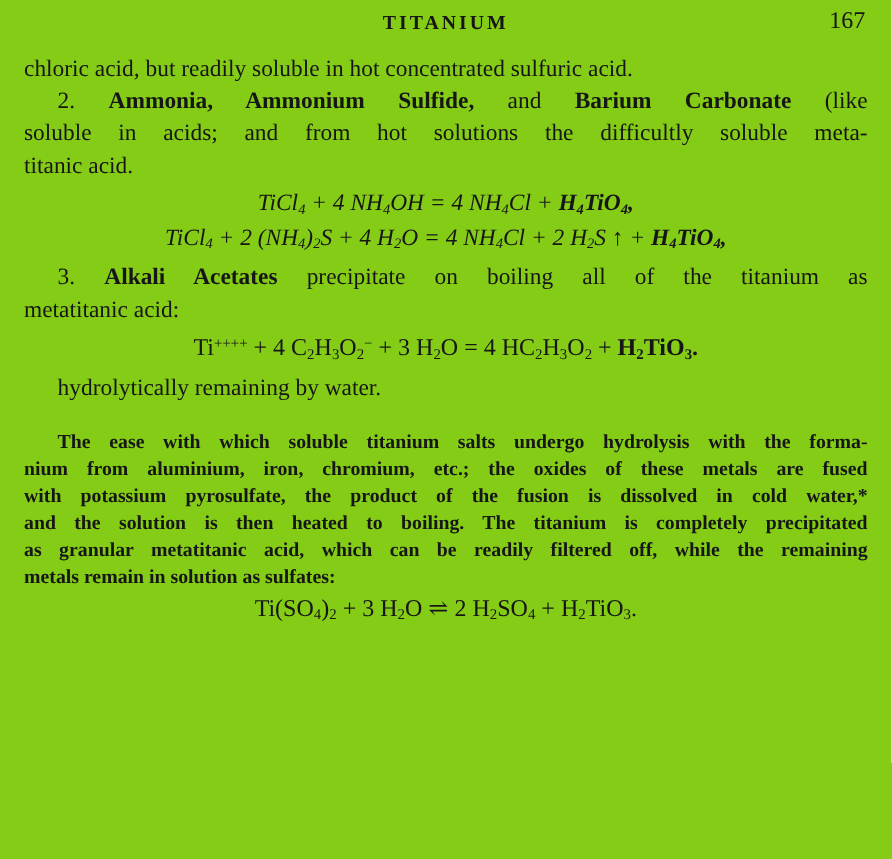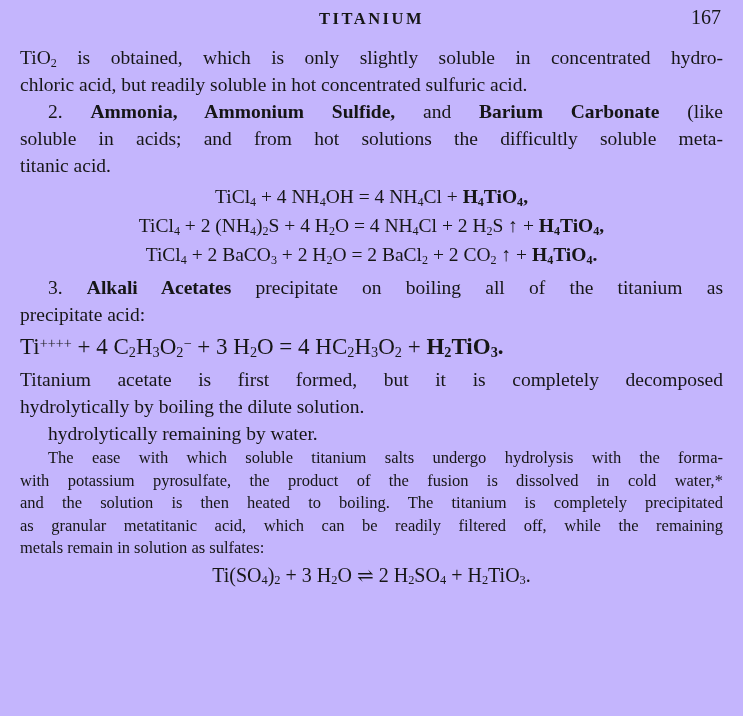--- a/index.html
+++ b/index.html
@@ -5,21 +5,21 @@
   html, body {
     margin: 0;
     padding: 0;
     background: #ffffff;
   }
   .page {
     width: 743px;
     height: 716px;
     box-sizing: border-box;
     padding: 6px 20px 0 20px;
-    background: #c4b5fd;
+    background: #84cc16;
     color: #161616;
     font-family: "Liberation Serif", "DejaVu Serif", "DejaVu Sans", serif;
     overflow: hidden;
   }
   .hdr {
     position: relative;
     height: 26px;
     margin-bottom: 12px;
   }
   .hdr-title {
@@ -37,29 +37,33 @@
   }
   .paragraph {
     font-size: 19.5px;
     line-height: 27px;
   }
   .equation-group {
     font-size: 19.5px;
     line-height: 29px;
     text-align: center;
     margin: 3px 0 5px 0;
+    font-style: italic;
   }
   .equation {
-    font-size: 23px;
+    font-size: 20px;
     line-height: 29px;
+    text-align: center;
     margin: 4px 0 5px 0;
   }
   .fine-print-paragraph {
     font-size: 16.5px;
     line-height: 22.5px;
+    margin-top: 20px;
+    font-weight: bold;
   }
   .fine-print-equation {
     font-size: 20px;
     line-height: 24px;
     text-align: center;
     margin-top: 3px;
   }
   .indent .line:first-child { text-indent: 28px; }
   .line.just {
     text-align: justify;
@@ -73,49 +77,44 @@
 </head>
 <body>
 
 <div class="page">
   <div class="hdr">
     <div class="hdr-title">TITANIUM</div>
     <div class="hdr-num">167</div>
   </div>
   <div class="content">
       <div class="paragraph">
-        <div class="line just"><span>TiO</span><sub>2</sub><span> is obtained, which is only slightly soluble in concentrated hydro-</span></div>
         <div class="line"><span>chloric acid, but readily soluble in hot concentrated sulfuric acid.</span></div>
       </div>
       <div class="paragraph indent">
         <div class="line just"><span>2. </span><span class="bold">Ammonia, Ammonium Sulfide,</span><span> and </span><span class="bold">Barium Carbonate</span><span> (like</span></div>
         <div class="line just"><span>soluble in acids; and from hot solutions the difficultly soluble meta-</span></div>
         <div class="line"><span>titanic acid.</span></div>
       </div>
       <div class="equation-group">
         <div class="line"><span>TiCl</span><sub>4</sub><span> + 4 NH</span><sub>4</sub><span>OH = 4 NH</span><sub>4</sub><span>Cl + </span><span class="bold">H</span><sub class="bold">4</sub><span class="bold">TiO</span><sub class="bold">4</sub><span class="bold">,</span></div>
         <div class="line"><span>TiCl</span><sub>4</sub><span> + 2 (NH</span><sub>4</sub><span>)</span><sub>2</sub><span>S + 4 H</span><sub>2</sub><span>O = 4 NH</span><sub>4</sub><span>Cl + 2 H</span><sub>2</sub><span>S ↑ + </span><span class="bold">H</span><sub class="bold">4</sub><span class="bold">TiO</span><sub class="bold">4</sub><span class="bold">,</span></div>
-        <div class="line"><span>TiCl</span><sub>4</sub><span> + 2 BaCO</span><sub>3</sub><span> + 2 H</span><sub>2</sub><span>O = 2 BaCl</span><sub>2</sub><span> + 2 CO</span><sub>2</sub><span> ↑ + </span><span class="bold">H</span><sub class="bold">4</sub><span class="bold">TiO</span><sub class="bold">4</sub><span class="bold">.</span></div>
       </div>
       <div class="paragraph indent">
         <div class="line just"><span>3. </span><span class="bold">Alkali Acetates</span><span> precipitate on boiling all of the titanium as</span></div>
-        <div class="line"><span>precipitate acid:</span></div>
+        <div class="line"><span>metatitanic acid:</span></div>
       </div>
       <div class="equation">
         <div class="line"><span>Ti</span><sup>++++</sup><span> + 4 C</span><sub>2</sub><span>H</span><sub>3</sub><span>O</span><sub>2</sub><sup>−</sup><span> + 3 H</span><sub>2</sub><span>O = 4 HC</span><sub>2</sub><span>H</span><sub>3</sub><span>O</span><sub>2</sub><span> + </span><span class="bold">H</span><sub class="bold">2</sub><span class="bold">TiO</span><sub class="bold">3</sub><span class="bold">.</span></div>
-      </div>
-      <div class="paragraph">
-        <div class="line just"><span>Titanium acetate is first formed, but it is completely decomposed</span></div>
-        <div class="line"><span>hydrolytically by boiling the dilute solution.</span></div>
       </div>
       <div class="paragraph indent">
         <div class="line"><span>hydrolytically remaining by water.</span></div>
       </div>
       <div class="fine-print-paragraph indent">
         <div class="line just"><span>The ease with which soluble titanium salts undergo hydrolysis with the forma-</span></div>
+        <div class="line just"><span>nium from aluminium, iron, chromium, etc.;  the oxides of these metals are fused</span></div>
         <div class="line just"><span>with potassium pyrosulfate, the product of the fusion is dissolved in cold water,*</span></div>
         <div class="line just"><span>and the solution is then heated to boiling.  The titanium is completely precipitated</span></div>
         <div class="line just"><span>as granular metatitanic acid, which can be readily filtered off, while the remaining</span></div>
         <div class="line"><span>metals remain in solution as sulfates:</span></div>
       </div>
       <div class="fine-print-equation">
         <div class="line"><span>Ti(SO</span><sub>4</sub><span>)</span><sub>2</sub><span> + 3 H</span><sub>2</sub><span>O ⇌ 2 H</span><sub>2</sub><span>SO</span><sub>4</sub><span> + H</span><sub>2</sub><span>TiO</span><sub>3</sub><span>.</span></div>
       </div>
     </div>
 </div>

